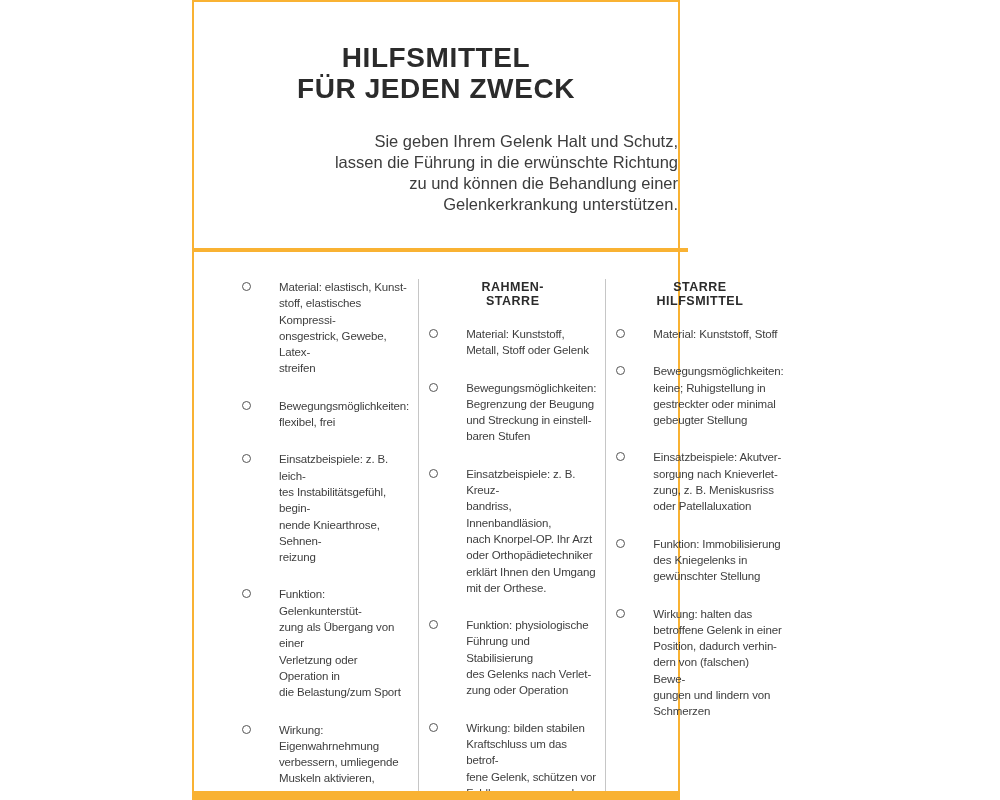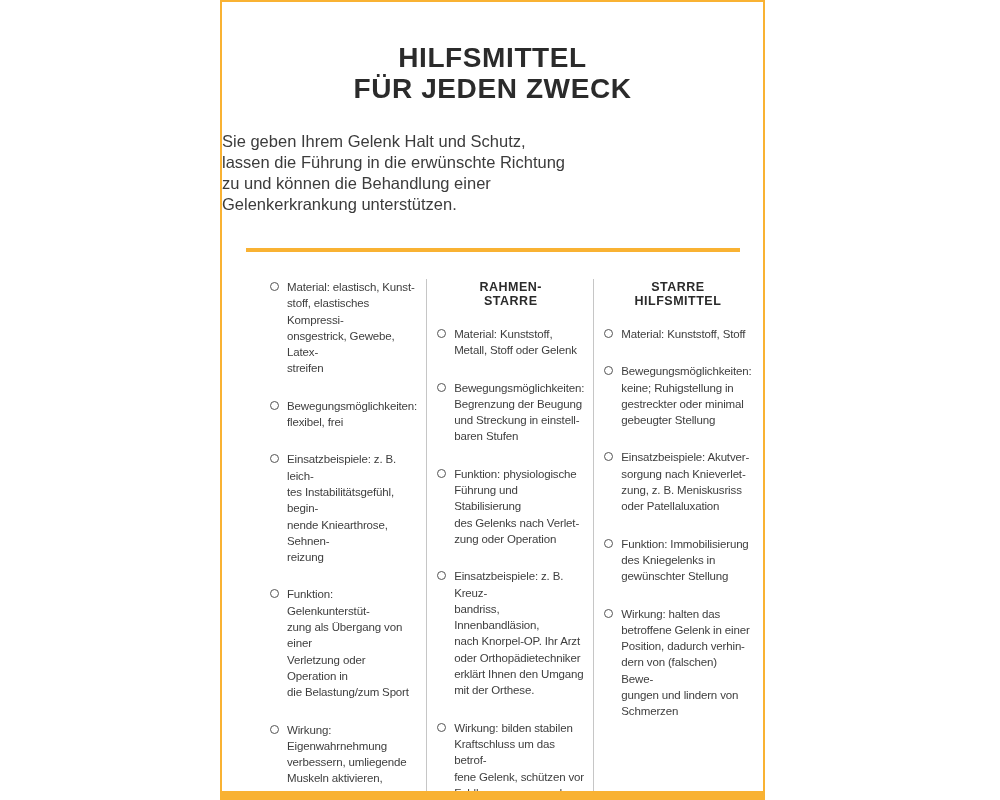--- a/index.html
+++ b/index.html
@@ -1,49 +1,49 @@
 <!DOCTYPE html>
 <html style="--accent: #F9B233; --divider: #c6c6c6;"><head>
 <meta charset="utf-8">
 <style>
   :root { --accent:#F9B233; --divider:#c6c6c6; --ink:#2b2b2b; --body:#3e3e3e; }
   * { margin:0; padding:0; box-sizing:border-box; }
   html,body { width:1000px; height:800px; background:#ffffff;
               font-family:"Liberation Sans", sans-serif; }
   .canvas { position:relative; width:1000px; height:800px; background:#ffffff; overflow:hidden; }
 
-  .page { position:absolute; left:220px; top:0; width:545px; height:800px;
+  .page { position:absolute; left:192px; top:0; width:488px; height:800px;
           background:#ffffff;
           border-top:2px solid var(--accent);
           border-left:2px solid var(--accent);
           border-right:2px solid var(--accent); }
 
   .bottom-bar { position:absolute; left:0; right:0; bottom:0; height:9px; background:var(--accent); }
 
   .title { margin-top:40px; text-align:center; white-space:pre-line;
            font-size:28px; line-height:31px; font-weight:bold; letter-spacing:0.6px;
            color:var(--ink); }
 
-  .intro { margin-top:27px; text-align:left; white-space:pre-line;
+  .intro { margin-top:27px; text-align:right; white-space:pre-line;
            font-size:16.5px; line-height:21px; color:#3c3c3c; }
 
   .rule { margin:33px auto 0 auto; width:494px; height:4px; background:var(--accent); }
 
   .columns { display:flex; margin:27px 46px 0 46px; }
   .col { flex:1 1 0; padding:0 9px 0 10px; }
   .col:first-child { padding-left:2px; }
   .col + .col { border-left:1px solid var(--divider); }
 
   .col-header { min-height:30px; display:flex; align-items:center; justify-content:center;
                 text-align:center; white-space:pre-line; margin-bottom:17px;
                 font-size:12.5px; line-height:14.5px; font-weight:bold;
                 letter-spacing:0.5px; color:var(--ink); }
 
   ul.items { list-style:none; }
-  .item { display:flex; margin-bottom:21px; }
+  .item { display:flex; margin-bottom:21px;gap:20px; }
   .bullet { flex:0 0 auto; width:9px; height:9px; border:1.2px solid #555555;
             border-radius:50%; margin:3px 8px 0 0; }
   .item-text { white-space:pre-line; font-size:11.5px; line-height:16.3px;
                letter-spacing:-0.15px; color:var(--body); }
 </style>
 </head>
 <body>
 
 <div class="canvas">
   <div class="page">
@@ -110,33 +110,33 @@
             </li>
           <li class="item">
               <span class="bullet"></span>
               <span class="item-text">Bewegungsmöglichkeiten:
 Begrenzung der Beugung
 und Streckung in einstell-
 baren Stufen</span>
             </li>
           <li class="item">
               <span class="bullet"></span>
-              <span class="item-text">Funktion: physiologische
-Führung und Stabilisierung
-des Gelenks nach Verlet-
-zung oder Operation</span>
-            </li>
-          <li class="item">
-              <span class="bullet"></span>
               <span class="item-text">Einsatzbeispiele: z. B. Kreuz-
 bandriss, Innenbandläsion,
 nach Knorpel-OP. Ihr Arzt
 oder Orthopädietechniker
 erklärt Ihnen den Umgang
 mit der Orthese.</span>
+            </li>
+          <li class="item">
+              <span class="bullet"></span>
+              <span class="item-text">Funktion: physiologische
+Führung und Stabilisierung
+des Gelenks nach Verlet-
+zung oder Operation</span>
             </li>
           <li class="item">
               <span class="bullet"></span>
               <span class="item-text">Wirkung: bilden stabilen
 Kraftschluss um das betrof-
 fene Gelenk, schützen vor
 Fehlbewegungen und
 lindern somit Schmerzen</span>
             </li>
         </ul>

